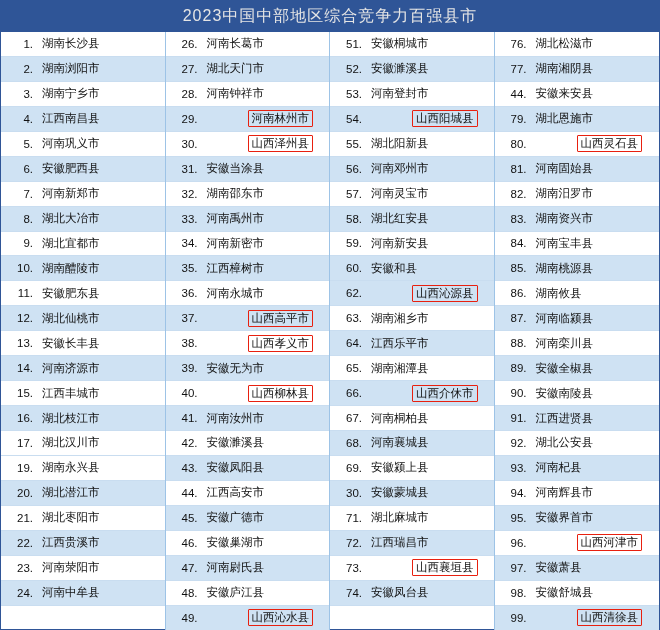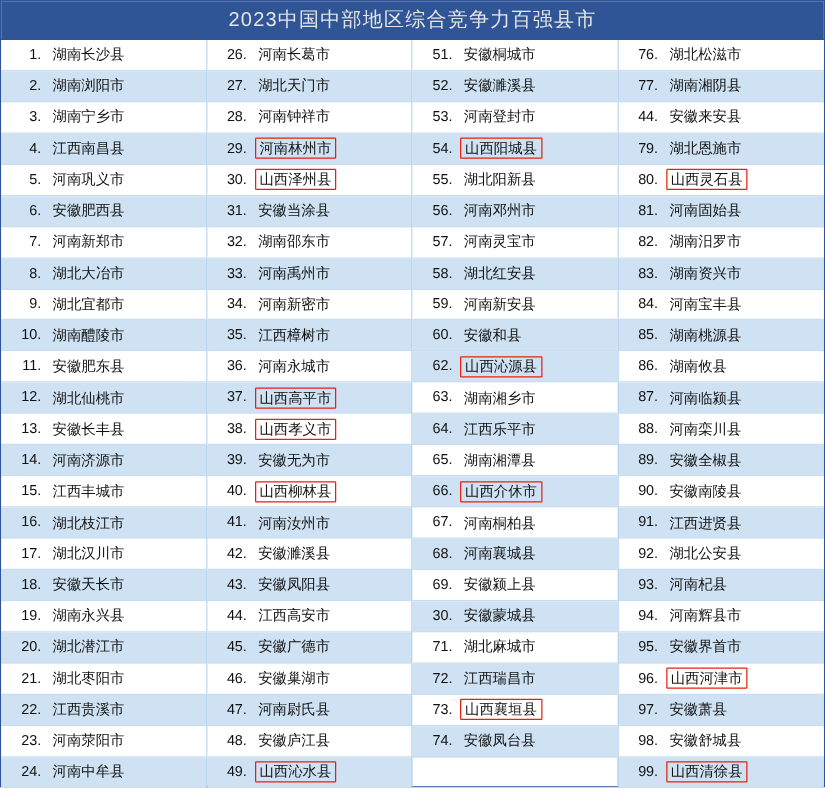--- a/index.html
+++ b/index.html
@@ -72,20 +72,21 @@
     margin-right: 6px;
   }
   .name {
     display: inline-block;
     padding: 1px 3px;
   }
   .row.hl .name {
     border: 1.5px solid #e8200f;
     border-radius: 1px;
     padding: 0px 3px;
+    margin-left: 44px;
   }
 </style>
 </head>
 <body>
 
 <div id="page">
   <div id="title-bar">2023中国中部地区综合竞争力百强县市</div>
   <div id="columns">
       <div class="col">
         <div class="row odd">
@@ -149,24 +150,20 @@
           <span class="name">江西丰城市</span>
         </div>
         <div class="row even">
           <span class="idx">16.</span>
           <span class="name">湖北枝江市</span>
         </div>
         <div class="row odd">
           <span class="idx">17.</span>
           <span class="name">湖北汉川市</span>
         </div>
-        <div class="row even">
-          <span class="idx">18.</span>
-          <span class="name">安徽天长市</span>
-        </div>
         <div class="row odd">
           <span class="idx">19.</span>
           <span class="name">湖南永兴县</span>
         </div>
         <div class="row even">
           <span class="idx">20.</span>
           <span class="name">湖北潜江市</span>
         </div>
         <div class="row odd">
           <span class="idx">21.</span>

